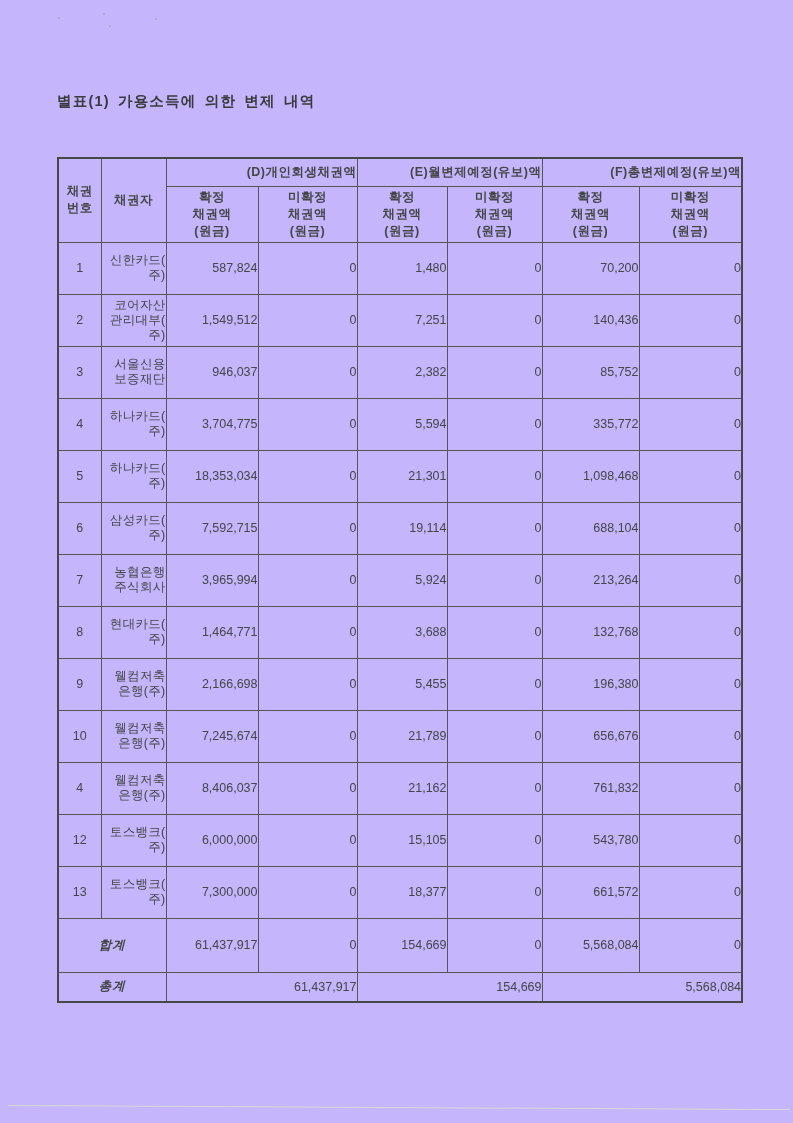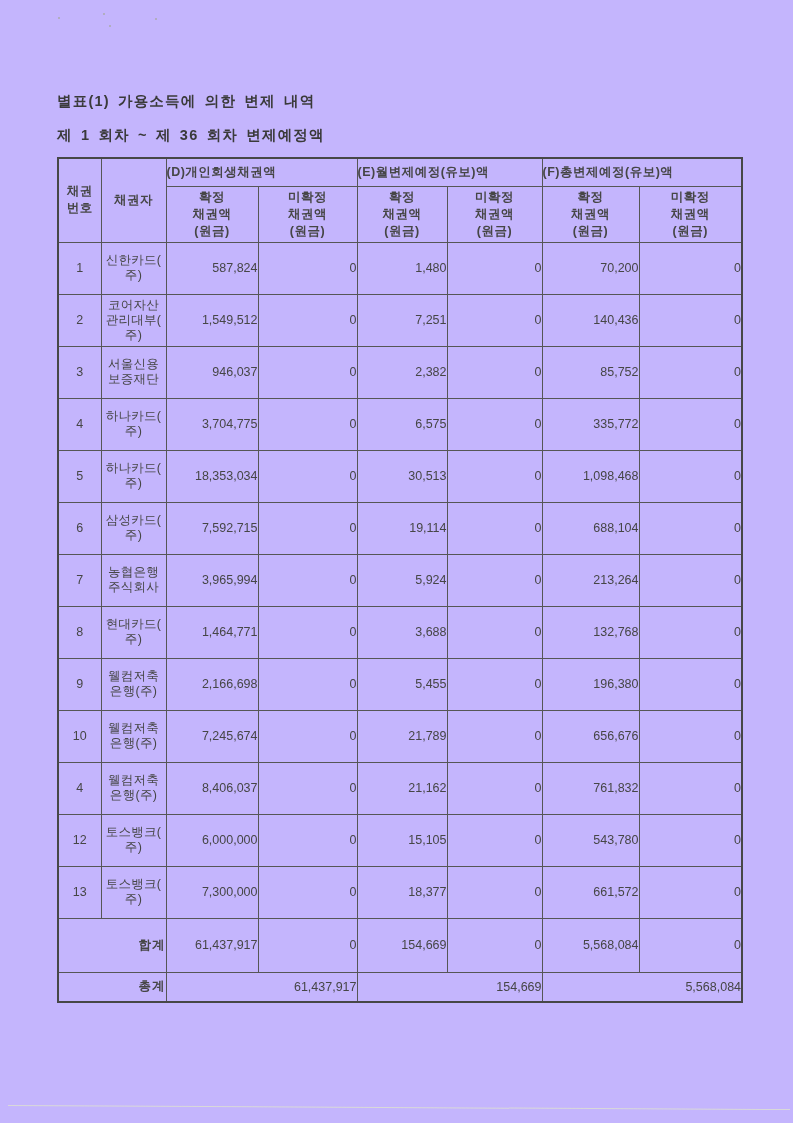--- a/index.html
+++ b/index.html
@@ -62,50 +62,51 @@
   td.hcell {
     text-align: center;
     vertical-align: middle;
     font-weight: bold;
     color: #404040;
     white-space: pre-line;
     line-height: 17px;
     letter-spacing: 0.5px;
   }
   td.group-hcell {
-    text-align: left;
+    text-align: right;
     vertical-align: middle;
     font-weight: bold;
     color: #404040;
     letter-spacing: 0.5px;
   }
   td.no-cell {
     text-align: center;
     vertical-align: middle;
     color: #555555;
   }
   td.creditor-cell {
-    text-align: center;
+    text-align: right;
     vertical-align: middle;
     white-space: pre-line;
     line-height: 15px;
     letter-spacing: 0.3px;
   }
   td.num-cell {
     text-align: right;
     vertical-align: middle;
     padding-right: 8px;
     color: #4a4a4a;
   }
   td.total-label-cell {
-    text-align: right;
+    text-align: center;
     vertical-align: middle;
     font-weight: bold;
     color: #3e3e3e;
     letter-spacing: 1px;
+    font-style: italic;
   }
   .speck {
     position: absolute;
     width: 2px;
     height: 2px;
     background: #ababab;
     border-radius: 50%;
   }
   .scan-line {
     position: absolute;
@@ -122,21 +123,20 @@
 <body>
 
 <div class="page">
 
   <div class="speck" style="left:58px;top:17px;"></div>
   <div class="speck" style="left:103px;top:13px;"></div>
   <div class="speck" style="left:109px;top:25px;"></div>
   <div class="speck" style="left:155px;top:18px;"></div>
 
   <div class="doc-title">별표(1) 가용소득에 의한 변제 내역</div>
-  <div class="doc-subtitle">제 1 회차 ~ 제 36 회차 변제예정액</div>
 
   <table class="repay">
     <colgroup>
       <col style="width:43px">
       <col style="width:65px">
       <col style="width:92px">
       <col style="width:99px">
       <col style="width:90px">
       <col style="width:95px">
       <col style="width:97px">
@@ -209,33 +209,33 @@
     <td class="num-cell">85,752</td>
     <td class="num-cell">0</td>
   </tr>
 
   <tr class="data-row">
     <td class="no-cell">4</td>
     <td class="creditor-cell">하나카드(
 주)</td>
     <td class="num-cell">3,704,775</td>
     <td class="num-cell">0</td>
-    <td class="num-cell">6,575</td>
+    <td class="num-cell">5,594</td>
     <td class="num-cell">0</td>
     <td class="num-cell">335,772</td>
     <td class="num-cell">0</td>
   </tr>
 
   <tr class="data-row">
     <td class="no-cell">5</td>
     <td class="creditor-cell">하나카드(
 주)</td>
     <td class="num-cell">18,353,034</td>
     <td class="num-cell">0</td>
-    <td class="num-cell">30,513</td>
+    <td class="num-cell">21,301</td>
     <td class="num-cell">0</td>
     <td class="num-cell">1,098,468</td>
     <td class="num-cell">0</td>
   </tr>
 
   <tr class="data-row">
     <td class="no-cell">6</td>
     <td class="creditor-cell">삼성카드(
 주)</td>
     <td class="num-cell">7,592,715</td>

